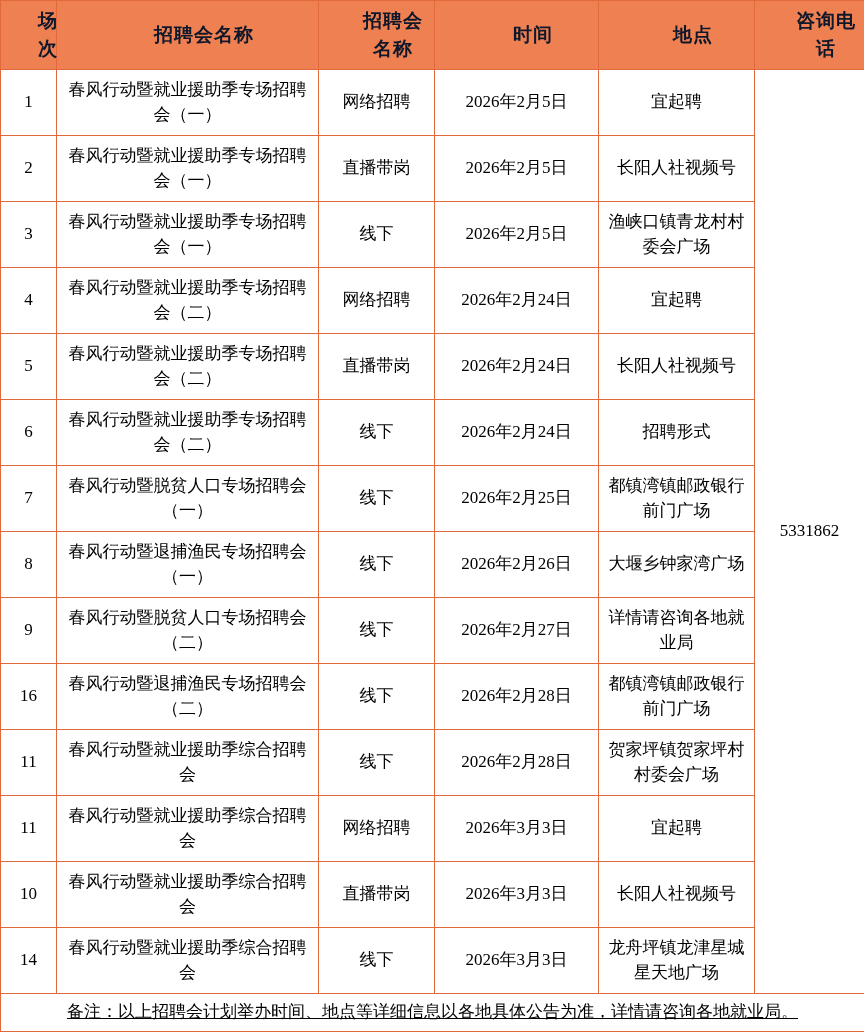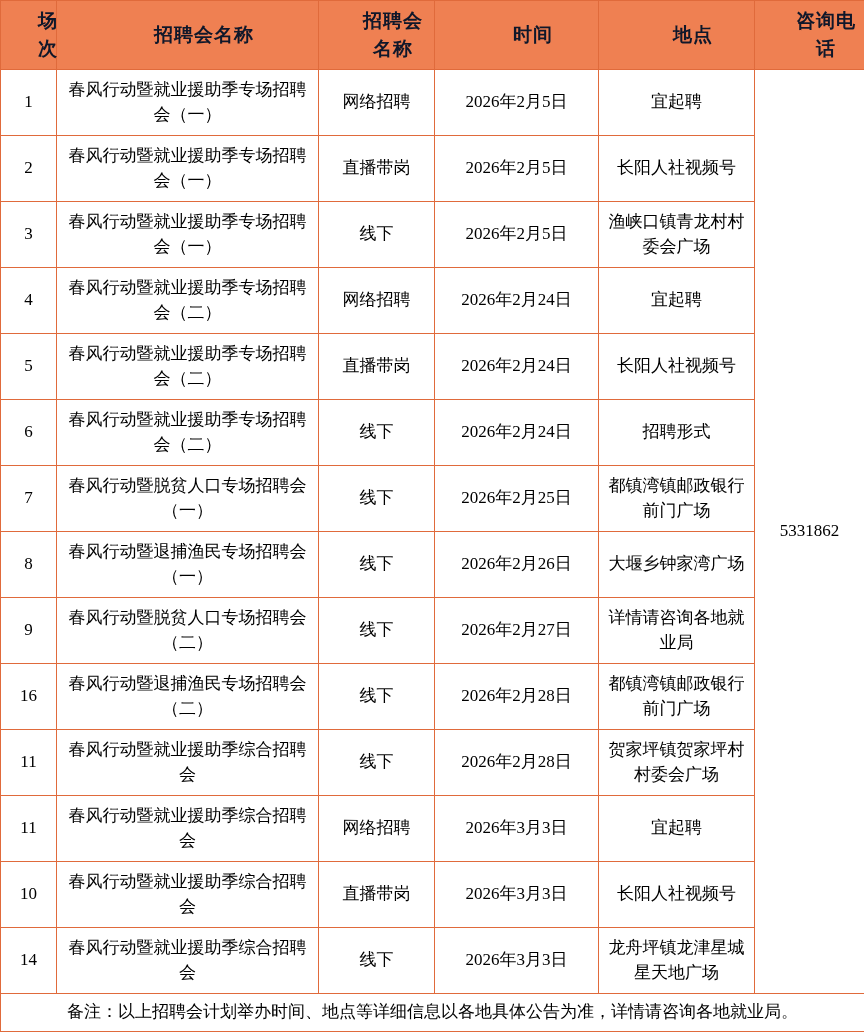--- a/index.html
+++ b/index.html
@@ -57,20 +57,21 @@
   td.place { font-size: 17px; margin-left: 40px; }
   td.phone { font-size: 18px; }
 
   tr.row { height: 66px; }
 
   td.note {
     font-size: 16px;
     text-align: center;
     padding: 10px 8px;
     line-height: 1.5;
+    text-decoration: underline;
   }
 </style>
 </head>
 <body>
 
 <div id="sheet">
   <table class="jobfair">
     <colgroup>
       <col class="c-seq">
       <col class="c-name">

